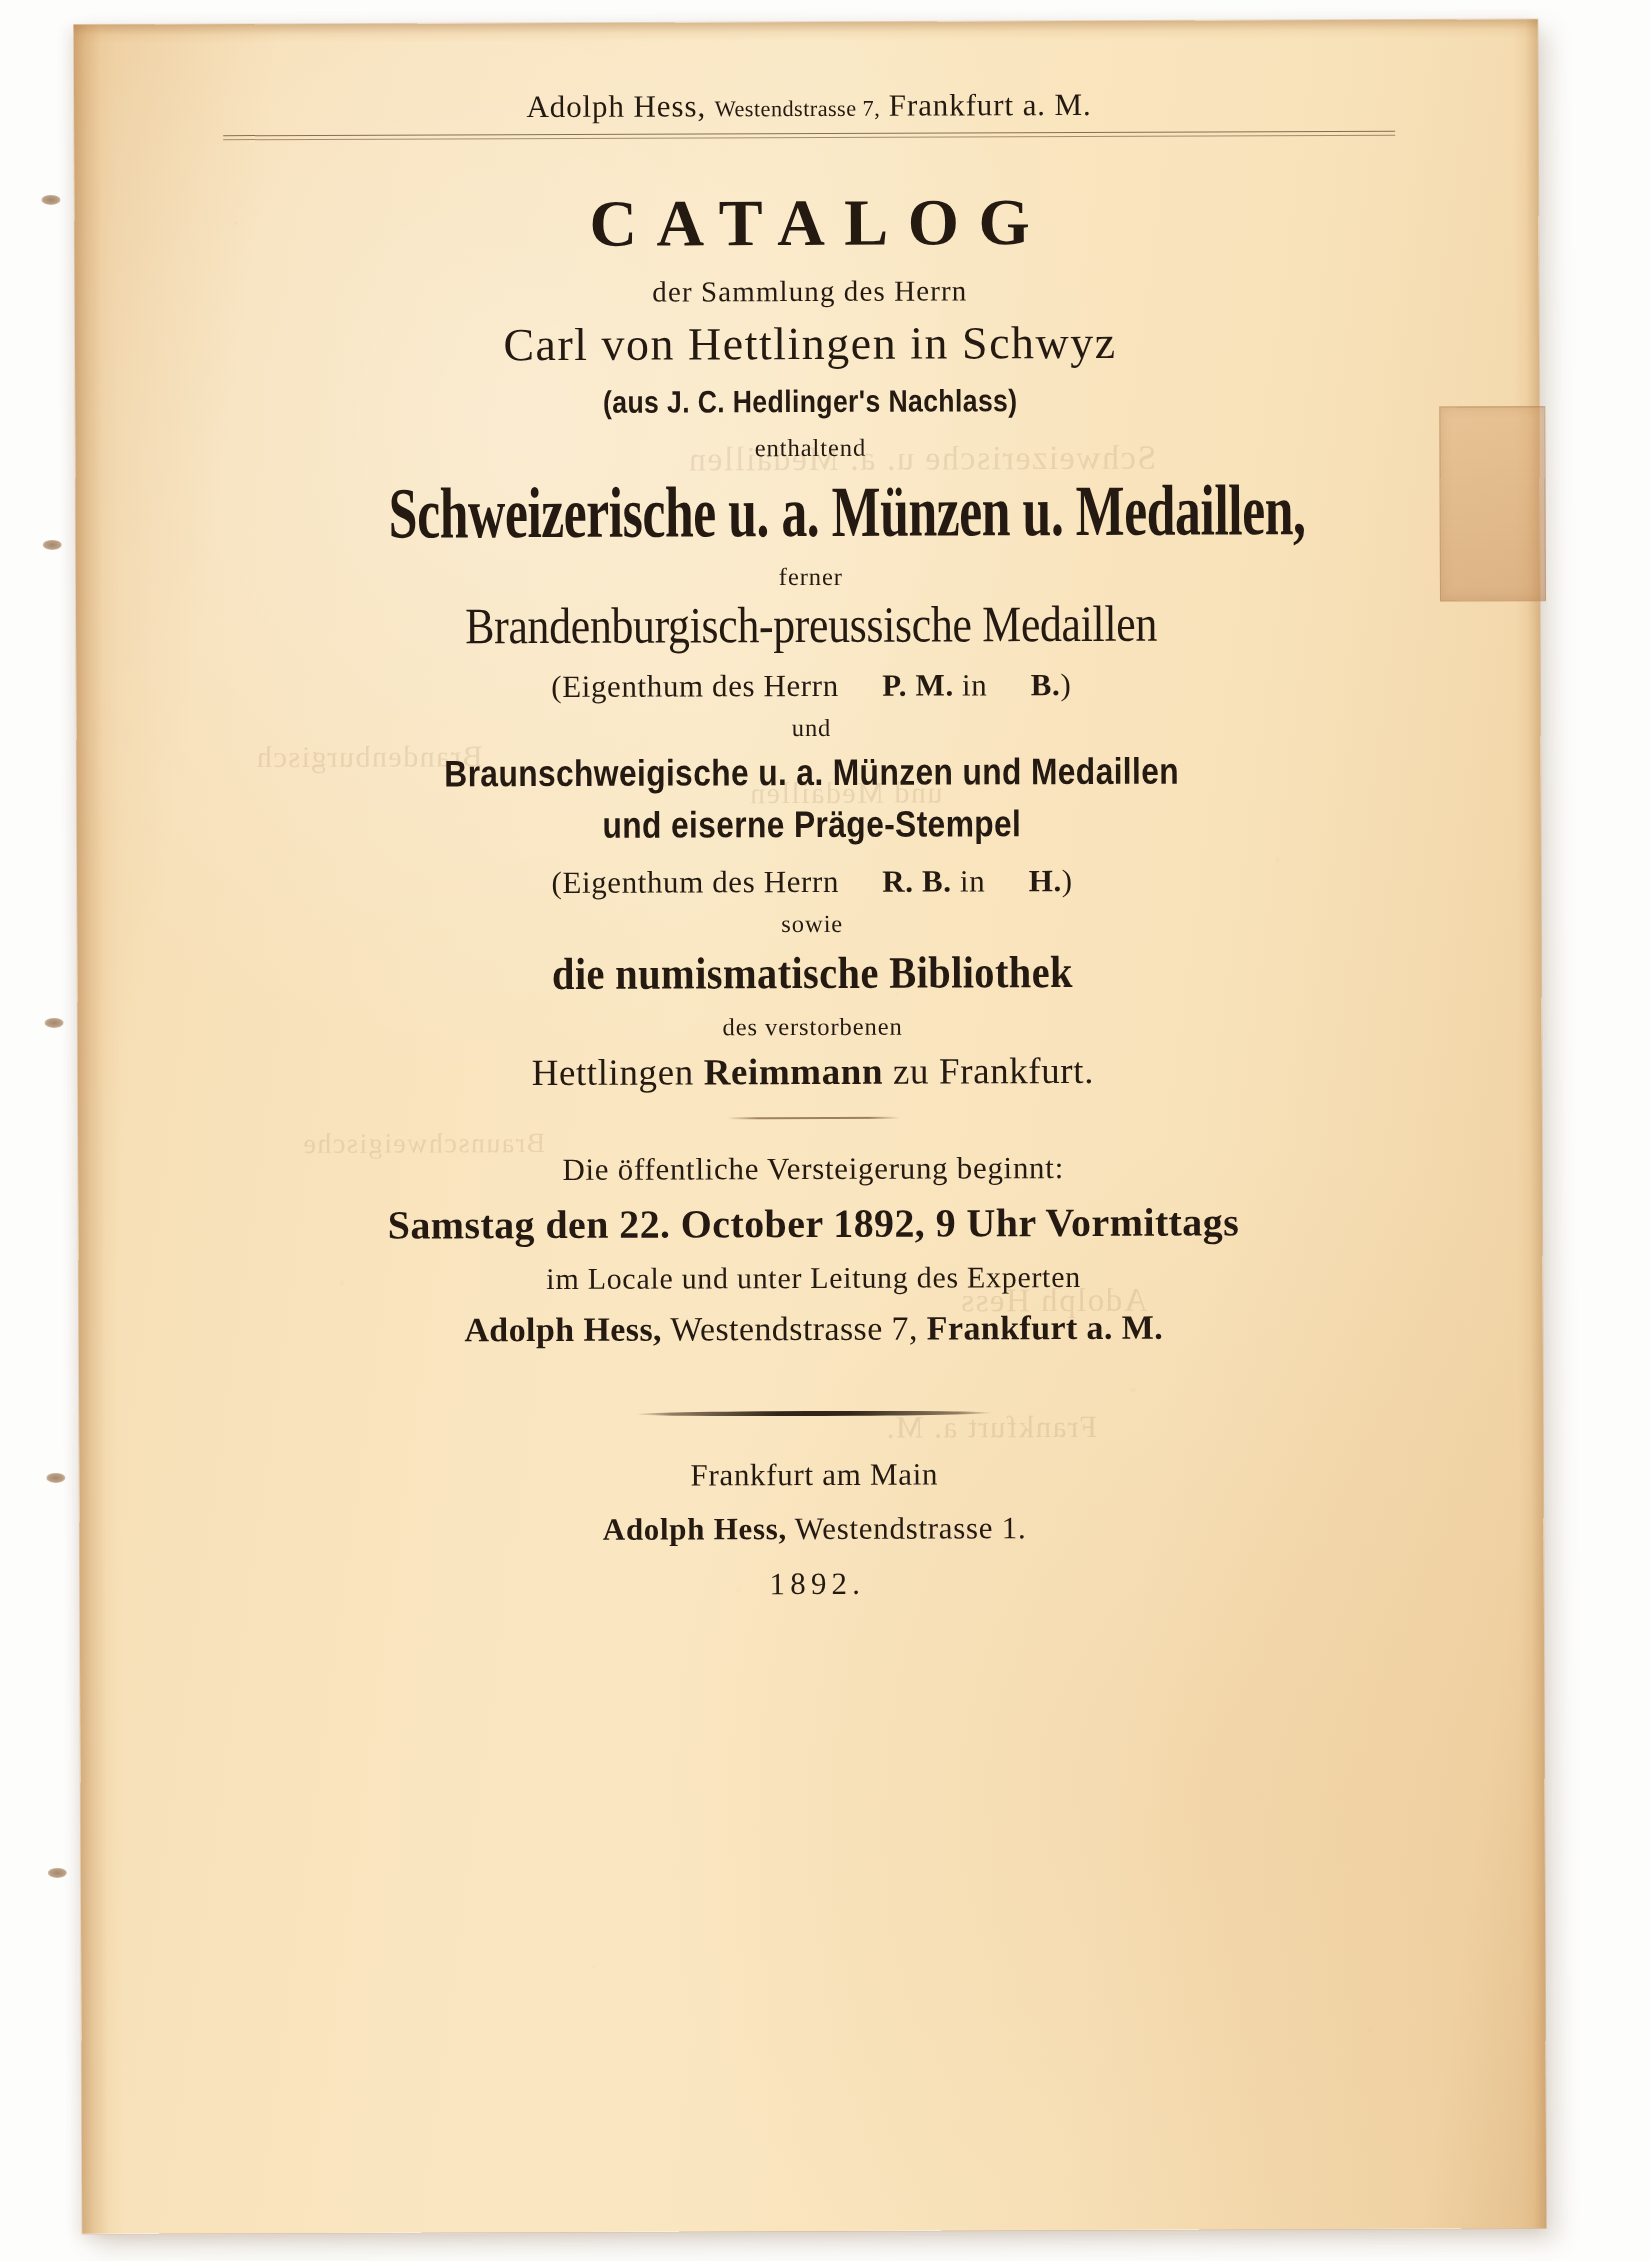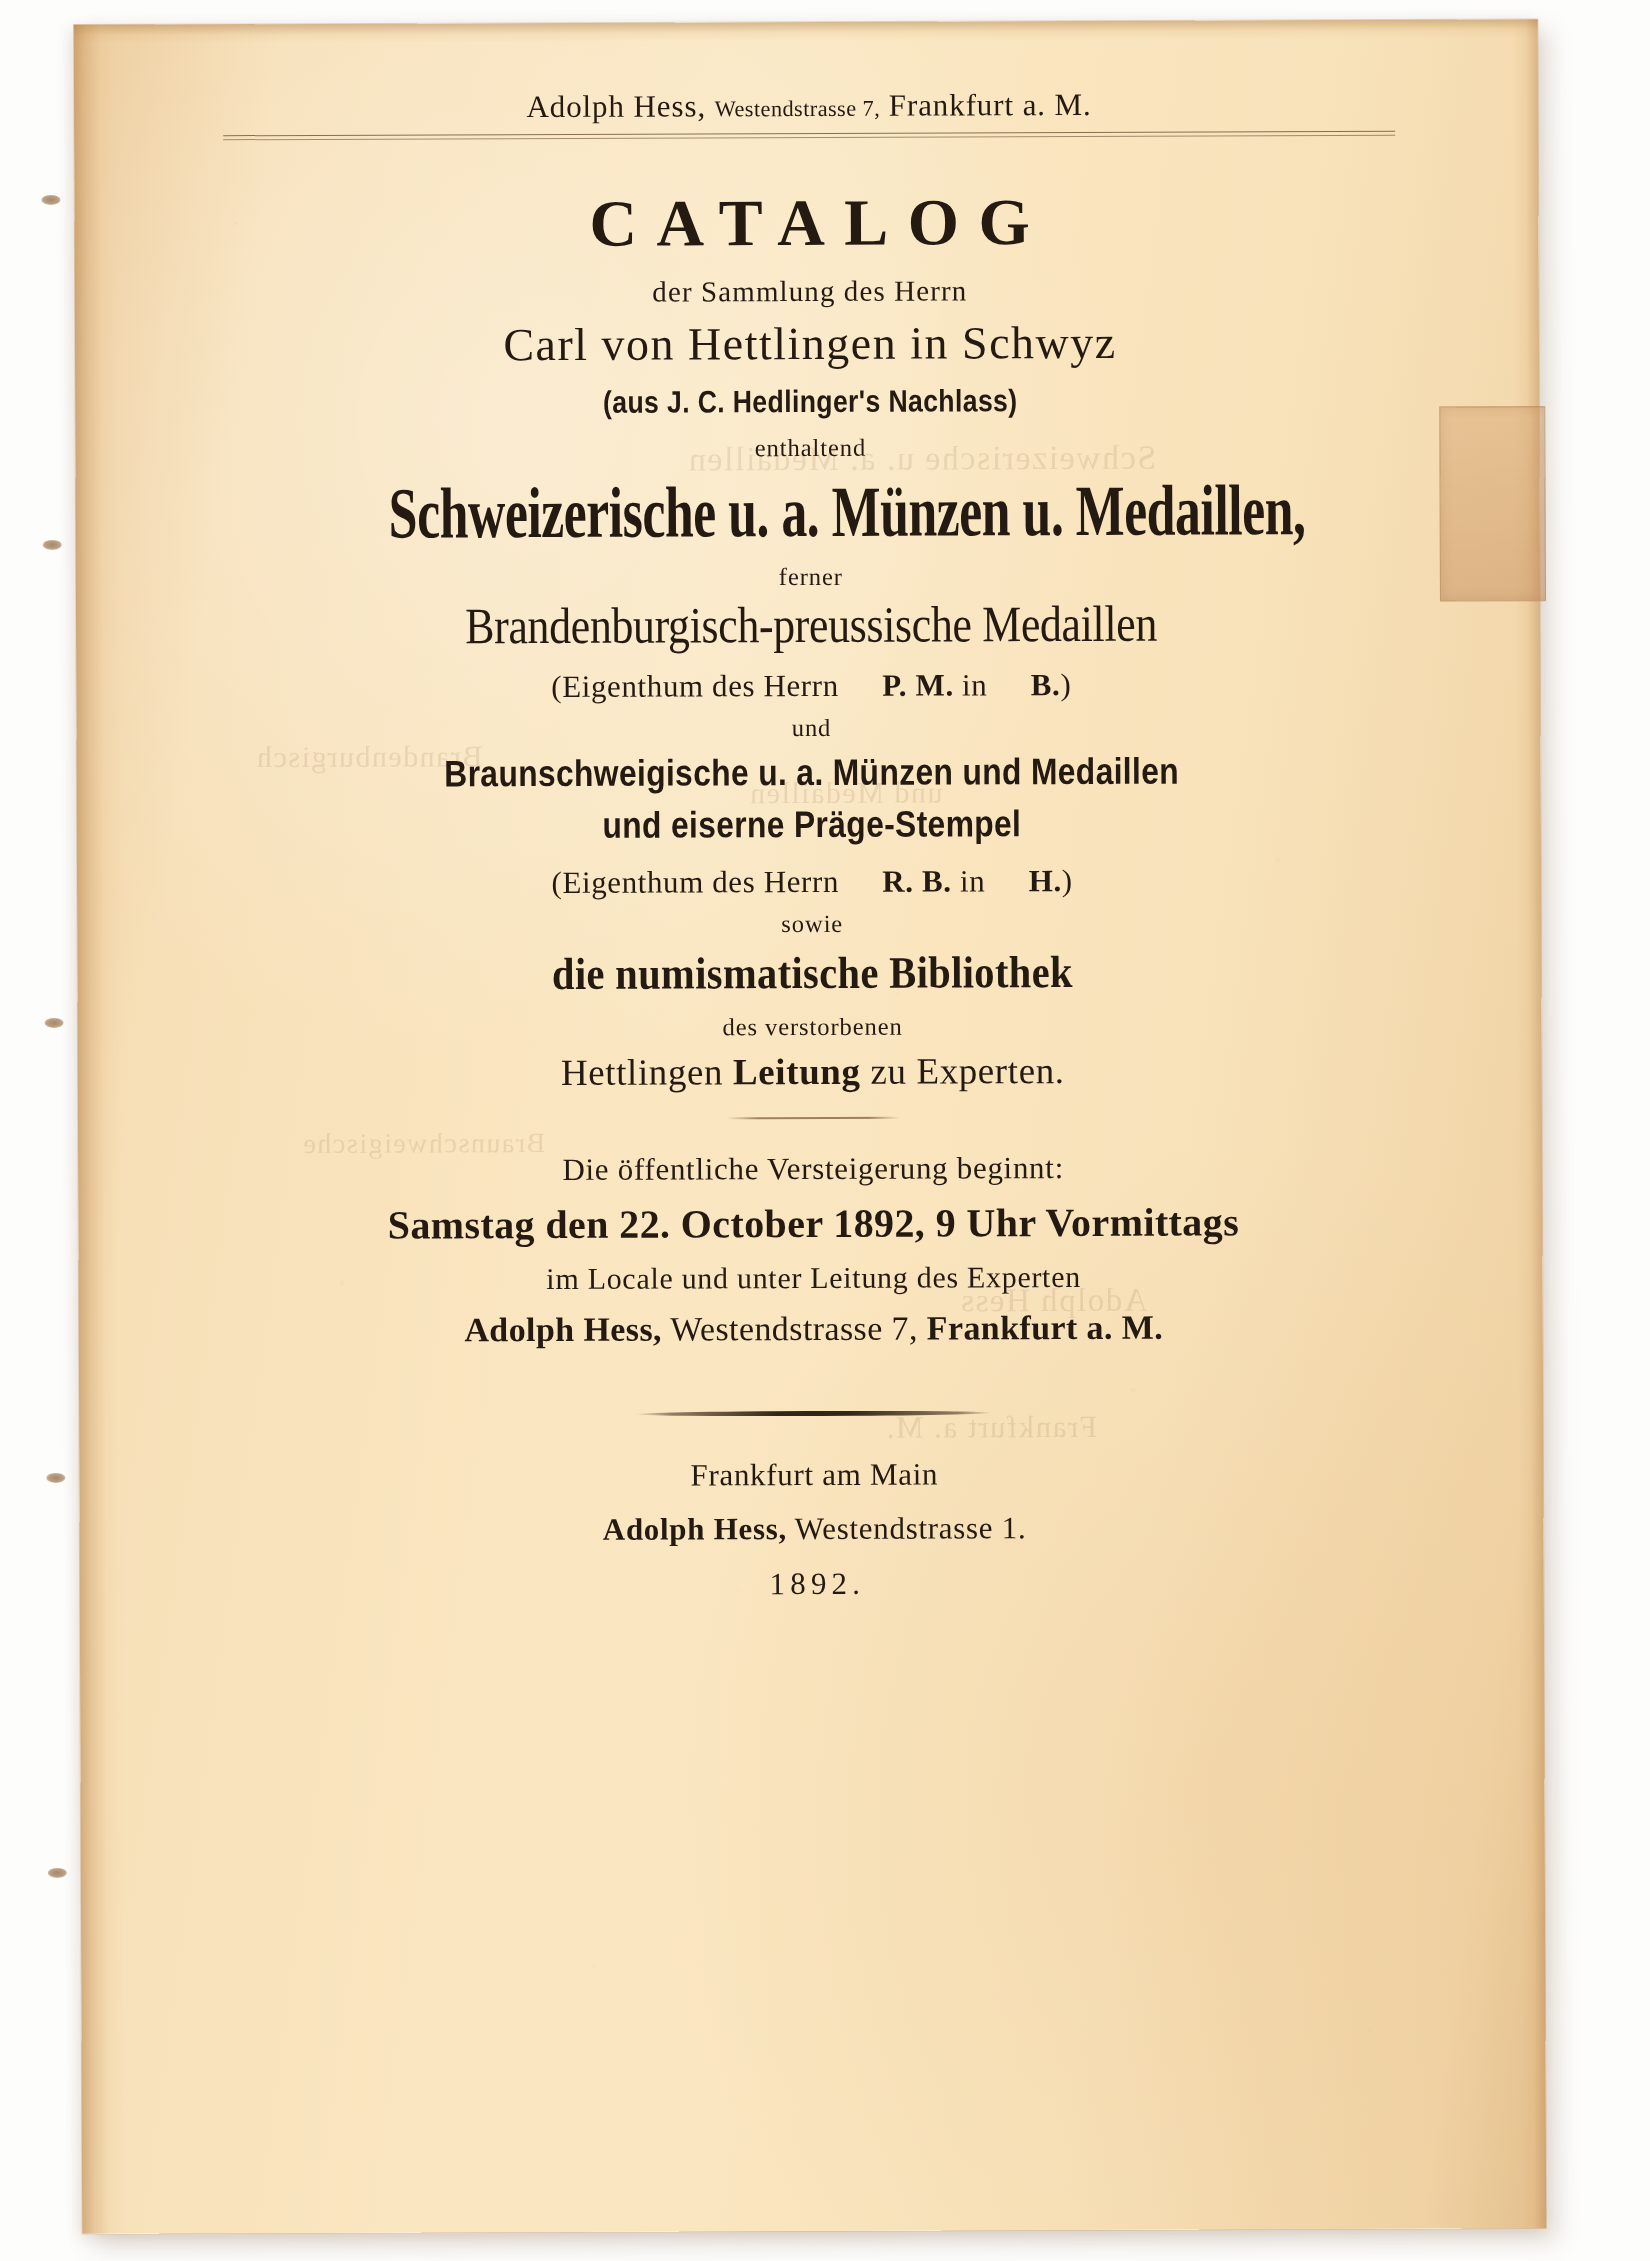--- a/index.html
+++ b/index.html
@@ -368,21 +368,21 @@
       <span>(Eigenthum des Herrn </span><b>R. B.</b><span> in </span><b>H.</b><span>)</span>
     </div>
 
     <div class="ln tiny-connector sp-14">sowie</div>
 
     <div class="ln sp-14" id="headline-bibliothek">die numismatische Bibliothek</div>
 
     <div class="ln tiny-connector sp-20">des verstorbenen</div>
 
     <div class="ln sp-14" id="reimmann-line">
-      <span>Hettlingen </span><b>Leitung</b><span> zu Experten.</span>
+      <span>Hettlingen </span><b>Reimmann</b><span> zu Frankfurt.</span>
     </div>
 
     <div id="mid-divider"></div>
 
     <div class="ln sp-44" id="auction-intro">Die öffentliche Versteigerung beginnt:</div>
 
     <div class="ln sp-20" id="auction-date">Samstag den 22. October 1892, 9 Uhr Vormittags</div>
 
     <div class="ln sp-20" id="auction-locale">im Locale und unter Leitung des Experten</div>
 

